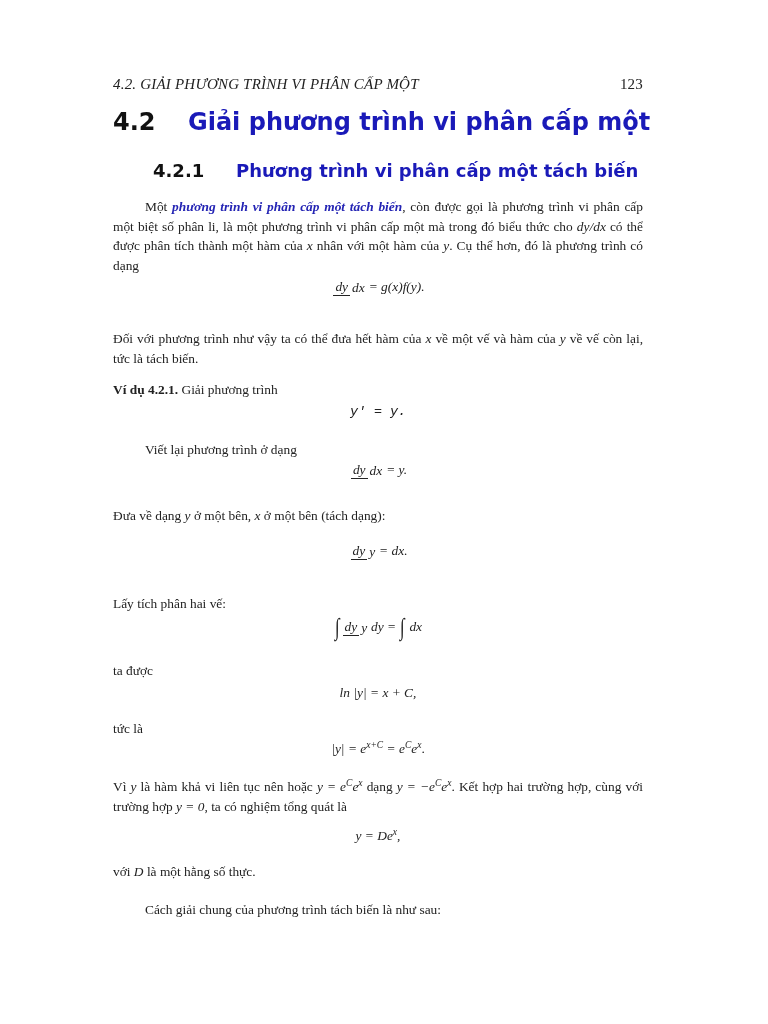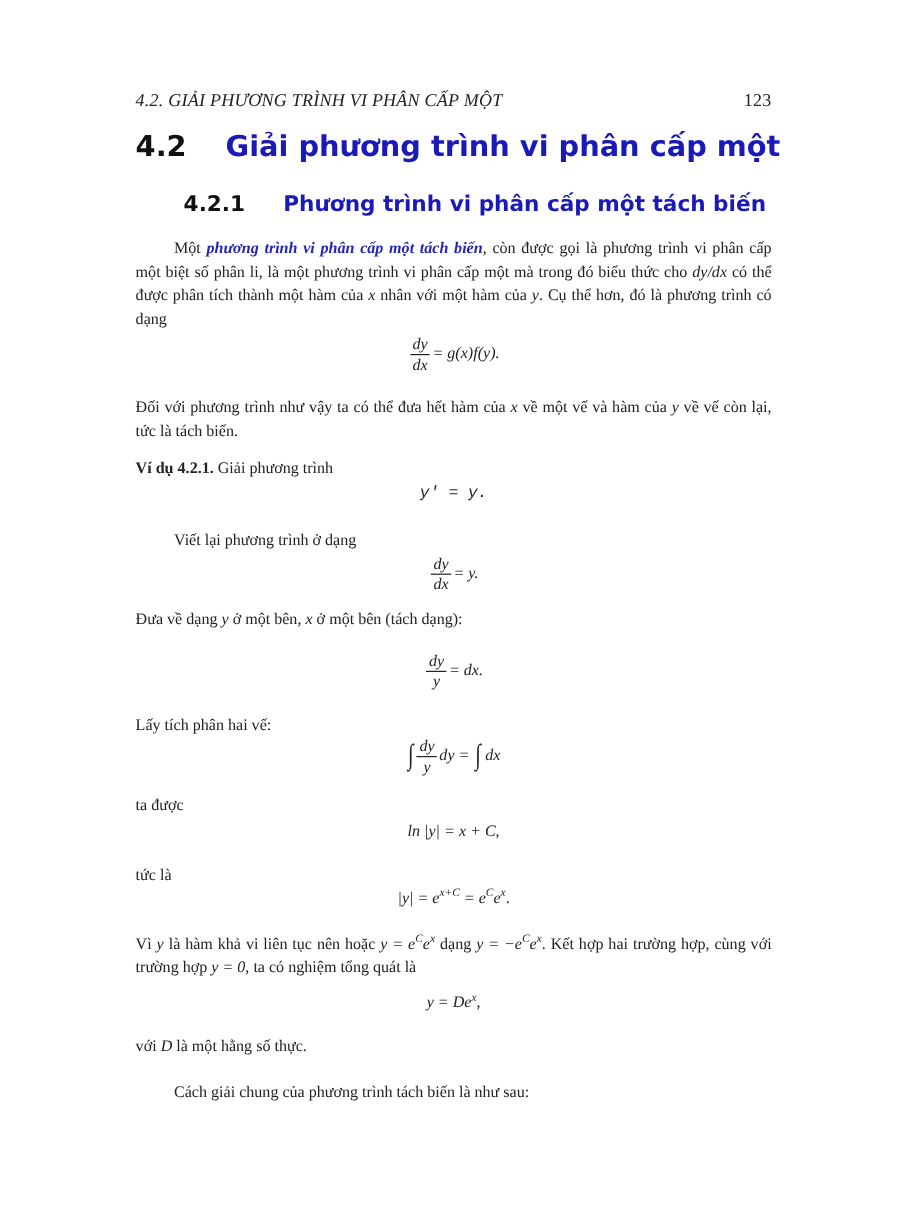--- a/index.html
+++ b/index.html
@@ -31,21 +31,21 @@
     text-align: justify;
   }
   .indent { text-indent: 32px; }
   .em-blue { color: #2424b4; font-style: italic; font-weight: bold; }
   .mi { font-style: italic; }
   .b { font-weight: bold; }
   .eq {
     position: absolute; left: 113px; width: 530px; text-align: center;
     font-family: "Liberation Serif", serif; font-size: 13.4px; color: #222;
   }
-  .frac { display: inline-flex; flex-direction: column; align-items: center; vertical-align: middle; margin: 0 2px; font-style: italic; }
+  .frac { display: inline-flex; flex-direction: row; align-items: center; vertical-align: middle; margin: 0 2px; font-style: italic; }
   .frac .num { border-bottom: 1px solid #222; padding: 0 2px; line-height: 16px; }
   .frac .den { padding: 0 2px; line-height: 16px; }
   .int { font-size: 24px; font-style: normal; vertical-align: middle; display: inline-block; transform: scaleX(0.7); }
   sup { font-size: 9.5px; font-style: italic; }
 </style>
 </head>
 <body>
 
 <div class="running-head">
   <span>4.2.  GIẢI PHƯƠNG TRÌNH VI PHÂN CẤP MỘT</span>

